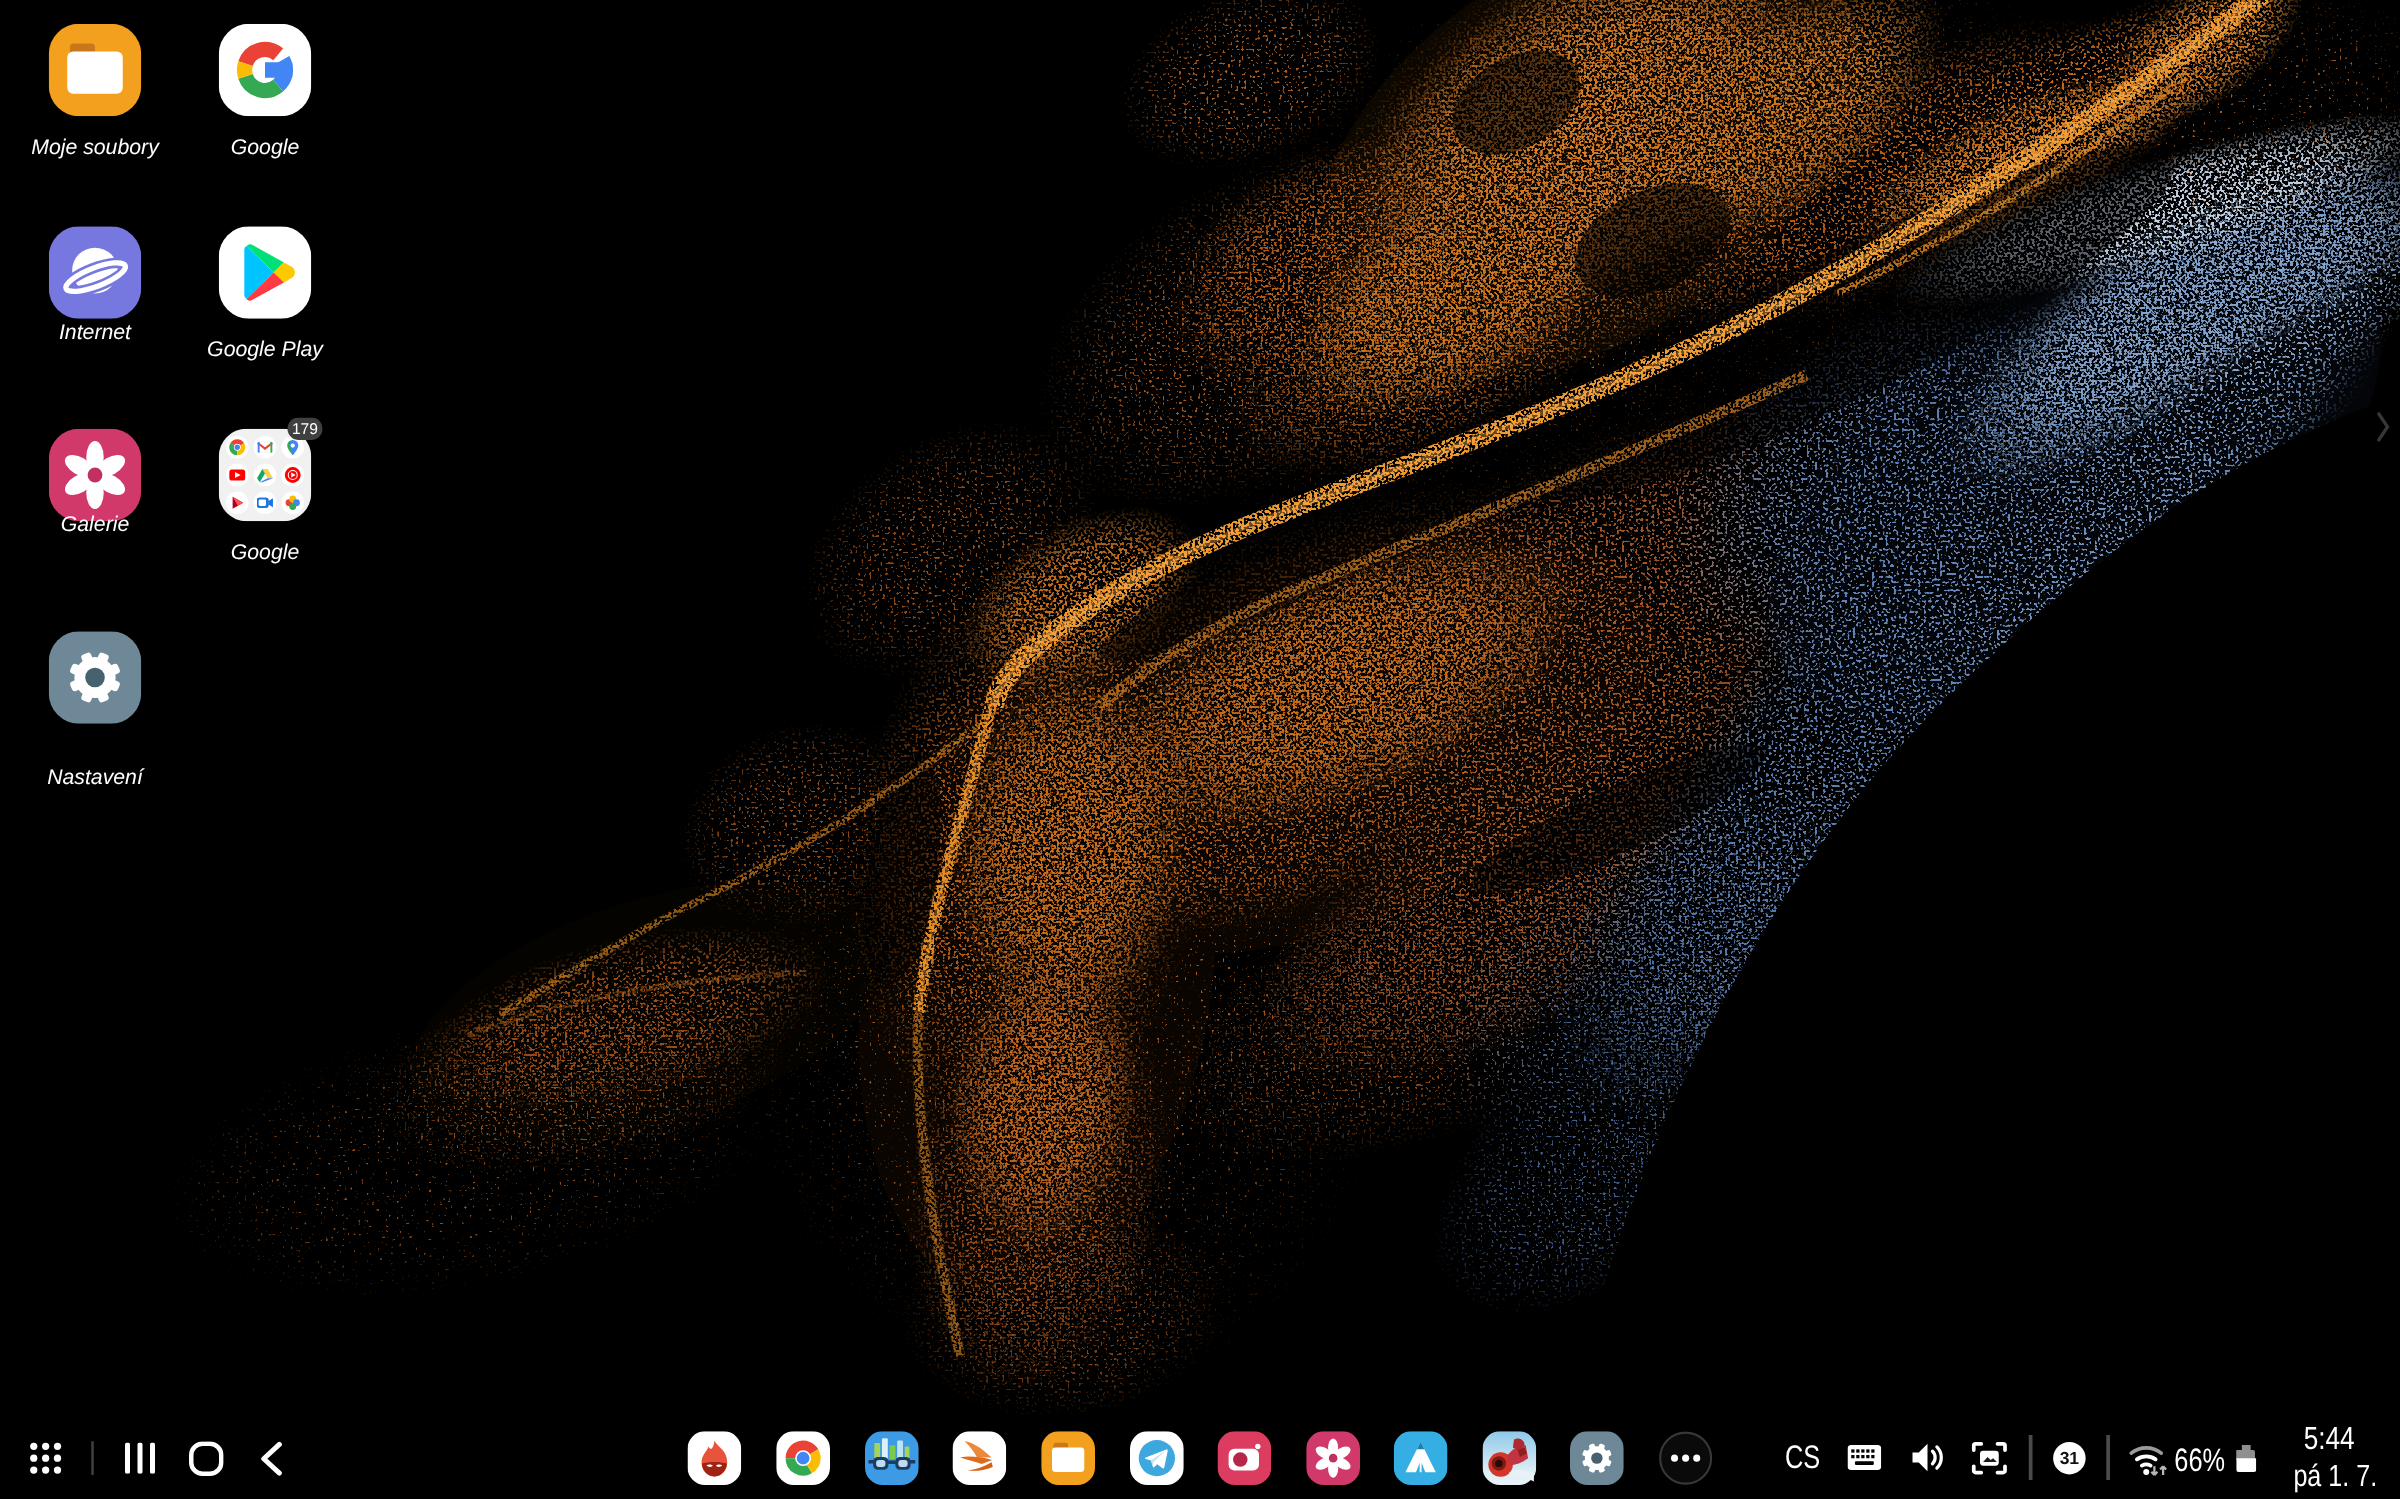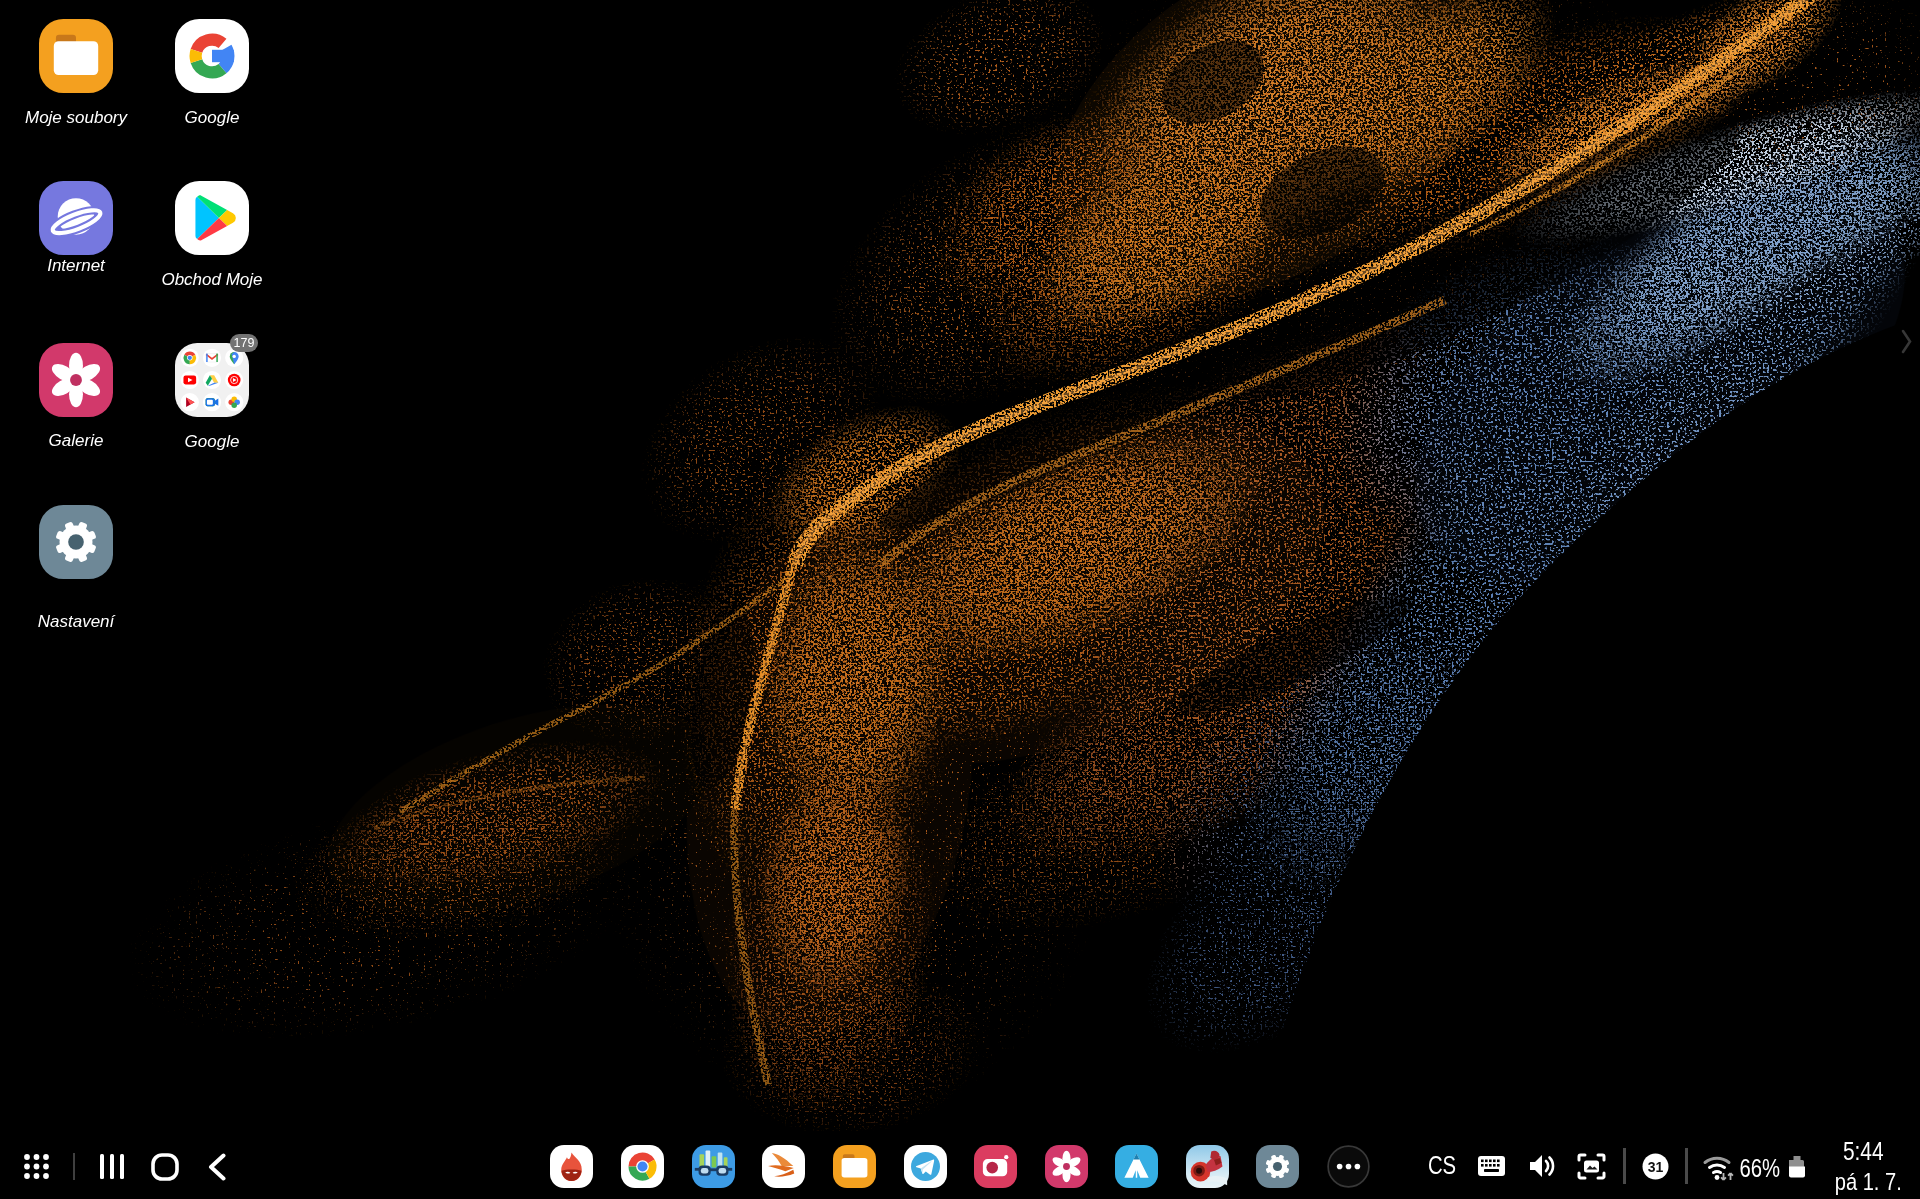--- a/index.html
+++ b/index.html
@@ -309,32 +309,32 @@
 <div class="lbl" style="left:76px;top:256px">Internet</div>
 <svg class="app" style="left:175px;top:181px" width="74" height="74" viewBox="0 0 70 70">
     <rect x="0" y="0" width="70" height="70" rx="23" fill="#fff"></rect>
     <g transform="translate(21.0,15.0) scale(1.11)">
 <path d="M0,0 L18.5,18 L0,36 a3,3 0 0 1 -1.5,-2.6 V2.6 A3,3 0 0 1 0,0 Z" fill="#00C4FF"></path>
 <path d="M0,0 L18.5,18 L25.5,11.2 L3.5,-1 C2.2,-1.7 0.9,-0.9 0,0 Z" fill="#00E076"></path>
 <path d="M18.5,18 L25.5,11.2 L30.5,14 a4.5,4.5 0 0 1 0,8 L25.5,24.8 Z" fill="#FFC900"></path>
 <path d="M0,36 L18.5,18 L25.5,24.8 L3.5,37 C2.2,37.7 0.9,36.9 0,36 Z" fill="#FF3A44"></path>
 </g>
   </svg>
-<div class="lbl" style="left:212px;top:270px">Obchod Moje</div>
+<div class="lbl" style="left:212px;top:270px">Google Play</div>
 <svg class="app" style="left:39px;top:343px" width="74" height="74" viewBox="0 0 70 70">
     <rect x="0" y="0" width="70" height="70" rx="23" fill="#D2396B"></rect>
     <ellipse cx="35.0" cy="21.5" rx="6.6" ry="12.2" fill="#fff" transform="rotate(0 35.0 35.0)"></ellipse>
     <ellipse cx="35.0" cy="21.5" rx="6.6" ry="12.2" fill="#fff" transform="rotate(60 35.0 35.0)"></ellipse>
     <ellipse cx="35.0" cy="21.5" rx="6.6" ry="12.2" fill="#fff" transform="rotate(120 35.0 35.0)"></ellipse>
     <ellipse cx="35.0" cy="21.5" rx="6.6" ry="12.2" fill="#fff" transform="rotate(180 35.0 35.0)"></ellipse>
     <ellipse cx="35.0" cy="21.5" rx="6.6" ry="12.2" fill="#fff" transform="rotate(240 35.0 35.0)"></ellipse>
     <ellipse cx="35.0" cy="21.5" rx="6.6" ry="12.2" fill="#fff" transform="rotate(300 35.0 35.0)"></ellipse>
     <circle cx="35.0" cy="35.0" r="5.6" fill="#C03061"></circle>
   </svg>
-<div class="lbl" style="left:76px;top:431px">Galerie</div>
+<div class="lbl" style="left:76px;top:410px">Galerie</div>
 <svg class="app" style="left:175px;top:343px" width="74" height="74" viewBox="0 0 70 70">
     <rect x="0" y="0" width="70" height="70" rx="21" fill="#F1F1F1"></rect>
     <g transform="translate(14,14)">
       <circle cx="0" cy="0" r="8.6" fill="#fff"></circle>
       <circle cx="0" cy="0" r="6" fill="#fff"></circle>
       <path d="M0,0 L-5.2,-3 A6,6 0 0 1 5.2,-3 Z" fill="#EA4335"></path>
       <path d="M0,0 L-5.2,-3 A6,6 0 0 0 0,6 Z" fill="#34A853"></path>
       <path d="M0,0 L0,6 A6,6 0 0 0 5.2,-3 Z" fill="#FBBC05"></path>
       <circle cx="0" cy="0" r="2.6" fill="#fff"></circle>
       <circle cx="0" cy="0" r="2" fill="#4285F4"></circle>
@@ -399,21 +399,21 @@
     <rect x="31.1" y="15.5" width="7.800000000000001" height="8.775" rx="2.34" fill="#fff" transform="rotate(112.5 35.0 35.0)"></rect>
     <rect x="31.1" y="15.5" width="7.800000000000001" height="8.775" rx="2.34" fill="#fff" transform="rotate(157.5 35.0 35.0)"></rect>
     <rect x="31.1" y="15.5" width="7.800000000000001" height="8.775" rx="2.34" fill="#fff" transform="rotate(202.5 35.0 35.0)"></rect>
     <rect x="31.1" y="15.5" width="7.800000000000001" height="8.775" rx="2.34" fill="#fff" transform="rotate(247.5 35.0 35.0)"></rect>
     <rect x="31.1" y="15.5" width="7.800000000000001" height="8.775" rx="2.34" fill="#fff" transform="rotate(292.5 35.0 35.0)"></rect>
     <rect x="31.1" y="15.5" width="7.800000000000001" height="8.775" rx="2.34" fill="#fff" transform="rotate(337.5 35.0 35.0)"></rect>
     <circle cx="35.0" cy="35.0" r="15.600000000000001" fill="#fff"></circle>
     <circle cx="35.0" cy="35.0" r="7.41" fill="#47626F"></circle>
   </svg>
 <div class="lbl" style="left:76px;top:612px">Nastavení</div>
-<div style="position:absolute;z-index:3;left:230px;top:334px;background:#737373;color:#fff;font-size:12.5px;border-radius:9px;padding:0 3.5px;height:18px;line-height:18px;font-family:'Liberation Sans',sans-serif;">179</div>
+<div style="position:absolute;z-index:3;left:230px;top:334px;background:#404040;color:#fff;font-size:12.5px;border-radius:9px;padding:0 3.5px;height:18px;line-height:18px;font-family:'Liberation Sans',sans-serif;">179</div>
 <div id="bar"></div>
 <svg class="bi" style="left:21px;top:1151px" width="31" height="31" viewBox="0 0 31 31">
     <circle cx="6.0" cy="6.0" r="2.9" fill="#fff"></circle>
     <circle cx="15.5" cy="6.0" r="2.9" fill="#fff"></circle>
     <circle cx="25.0" cy="6.0" r="2.9" fill="#fff"></circle>
     <circle cx="6.0" cy="15.5" r="2.9" fill="#fff"></circle>
     <circle cx="15.5" cy="15.5" r="2.9" fill="#fff"></circle>
     <circle cx="25.0" cy="15.5" r="2.9" fill="#fff"></circle>
     <circle cx="6.0" cy="25.0" r="2.9" fill="#fff"></circle>
     <circle cx="15.5" cy="25.0" r="2.9" fill="#fff"></circle>

